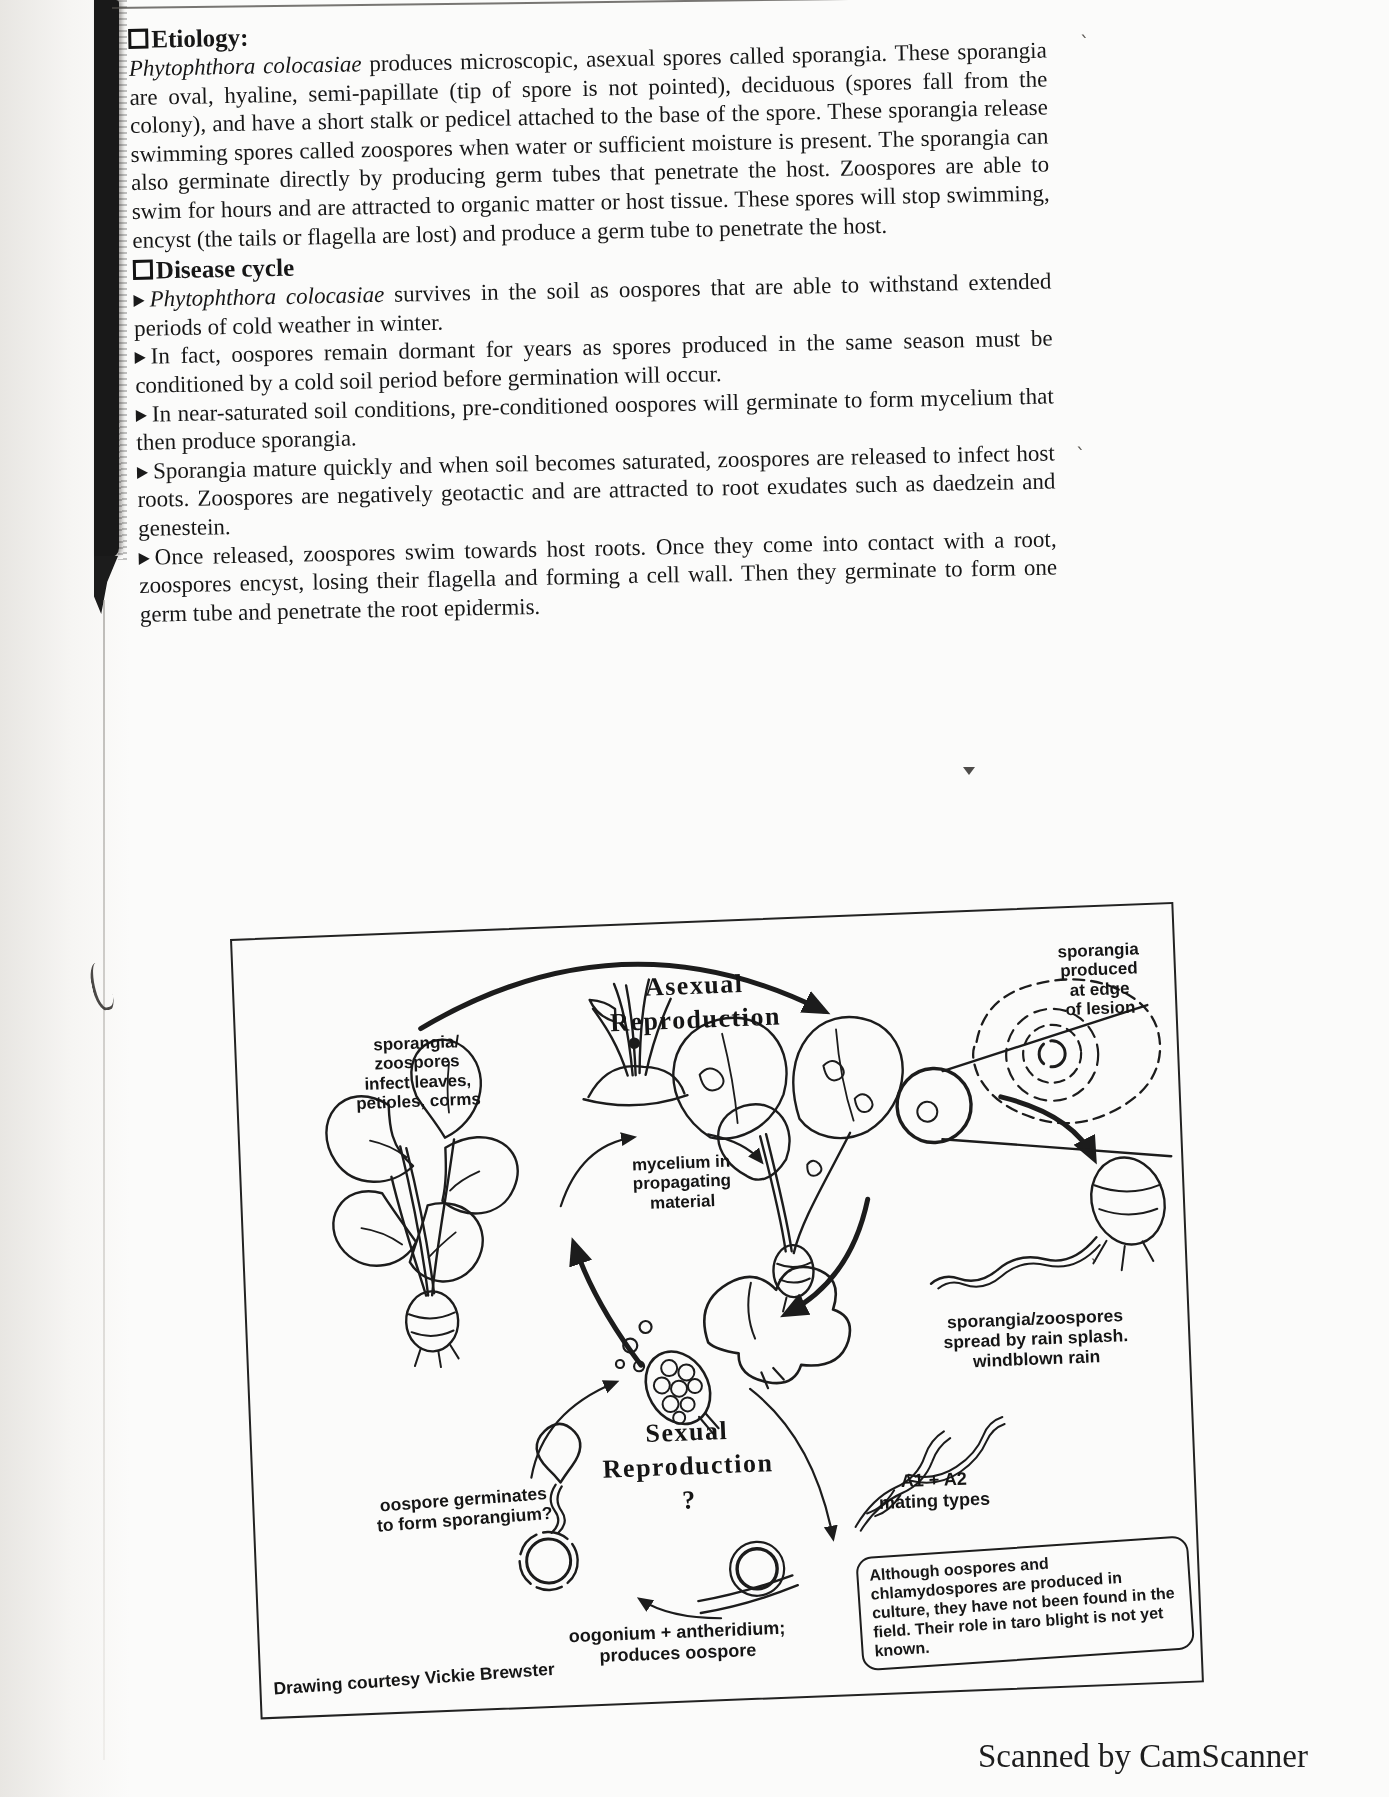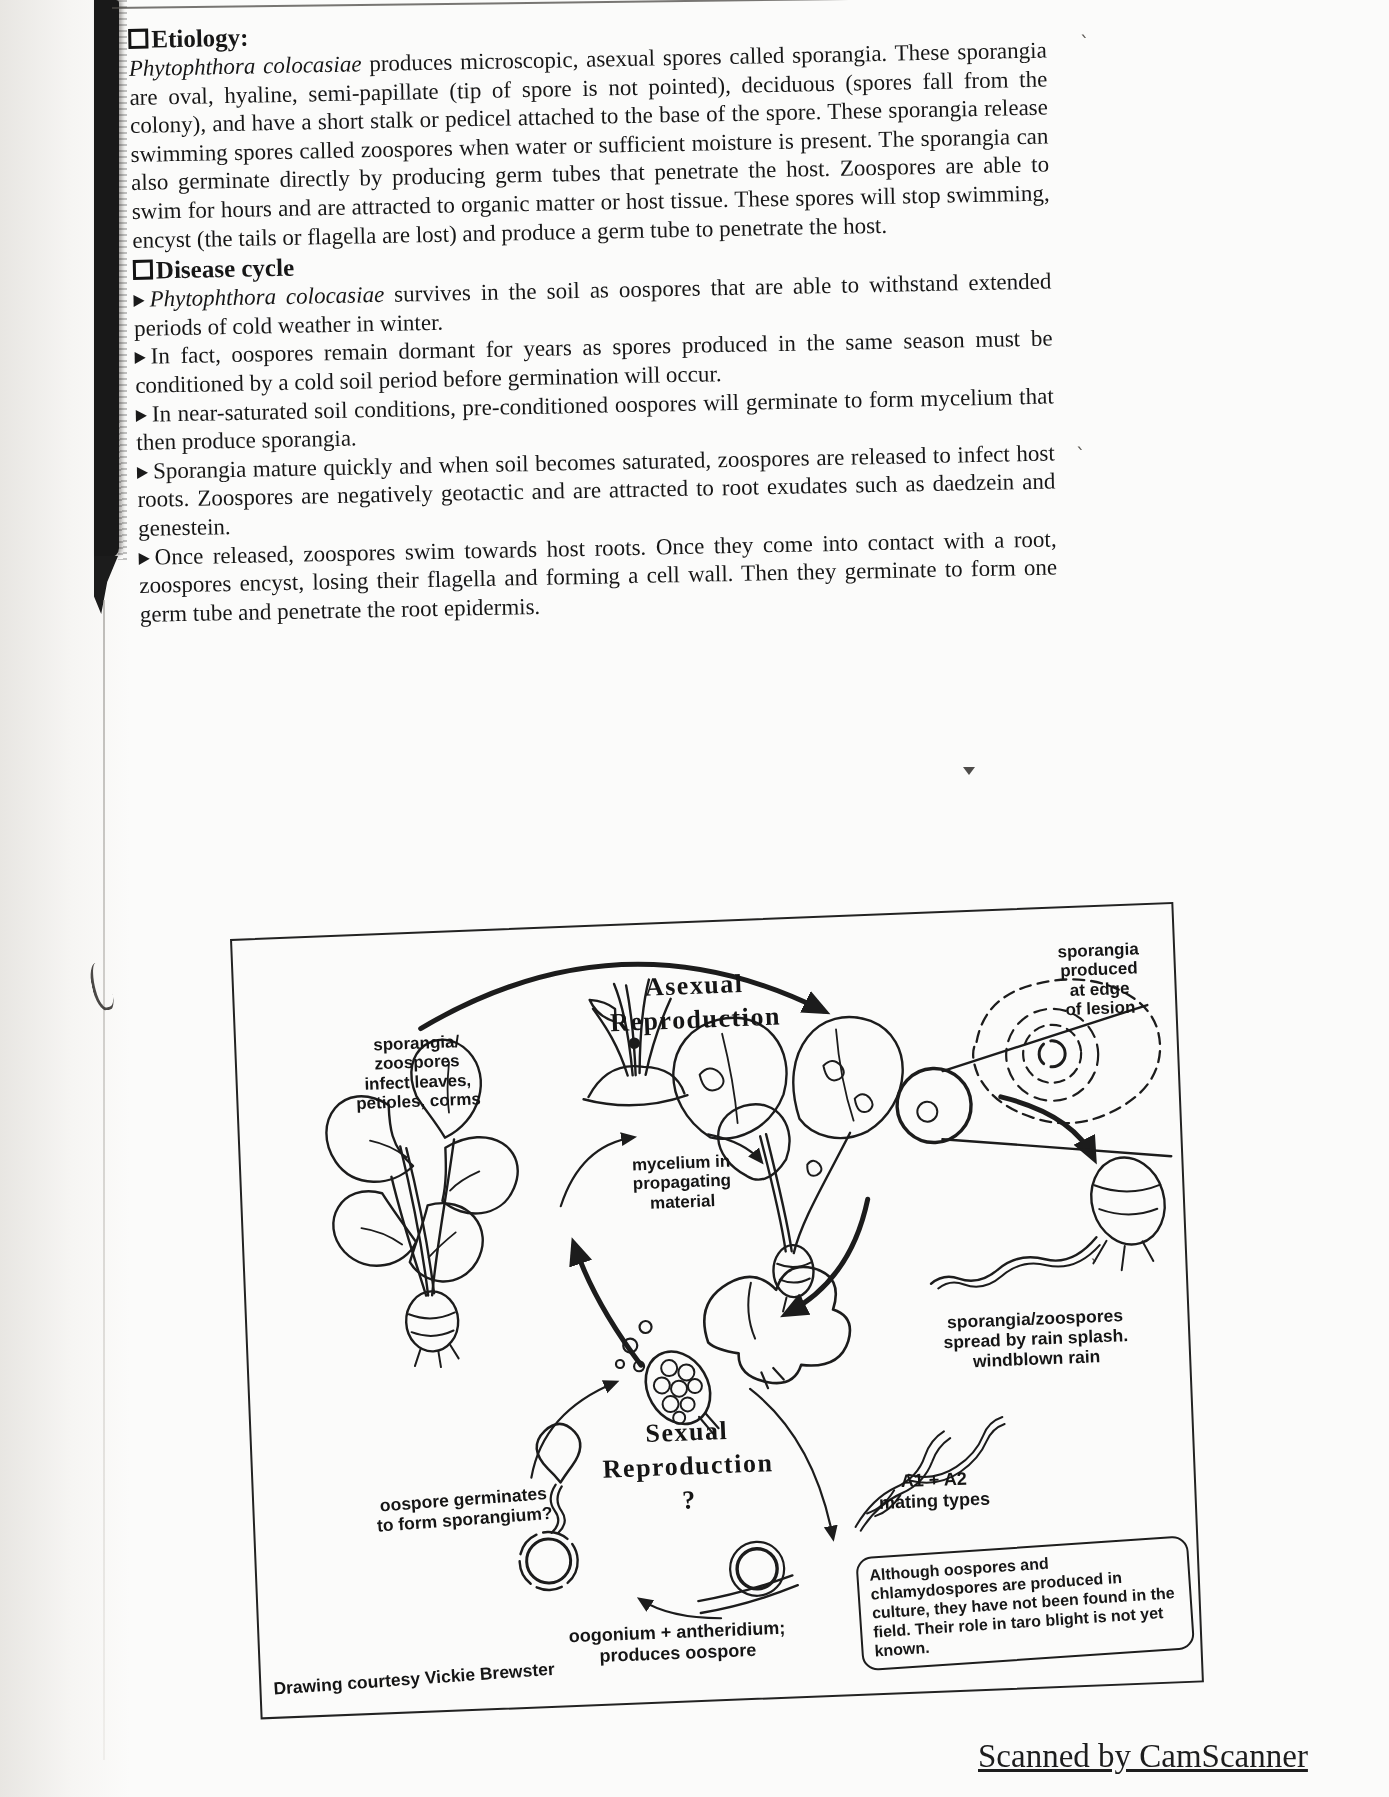--- a/index.html
+++ b/index.html
@@ -43,21 +43,21 @@
   .serif-title{font-family:"Liberation Serif",serif;font-weight:bold;font-size:26px;
       letter-spacing:1.5px;line-height:1.3;}
   .note-box{position:absolute;left:600px;top:636px;width:308px;padding:7px 10px 8px 11px;
       border:2.5px solid #1d1d1d;border-radius:16px;transform:rotate(-1.6deg);
       font-family:"Liberation Sans",sans-serif;font-weight:bold;font-size:16px;line-height:19px;
       text-align:left;white-space:normal;}
   .credit{position:absolute;left:12px;top:735px;width:300px;text-align:left;
       font-size:17.5px;transform:rotate(-1.8deg);}
   
   .watermark{position:absolute;left:978px;top:1738px;font-family:"Liberation Serif",serif;
-      font-size:33px;color:#1d1d1d;text-decoration:underline;}
+      font-size:33px;color:#1d1d1d;}
 </style>
 </head>
 <body>
 
 <div class="page-shade"></div>
 <div class="spine-bar"></div>
 <div class="spine-speckle"></div>
 <div class="spine-tail"></div>
 <div class="crease-line"></div>
 <div class="tear-mark"></div>

